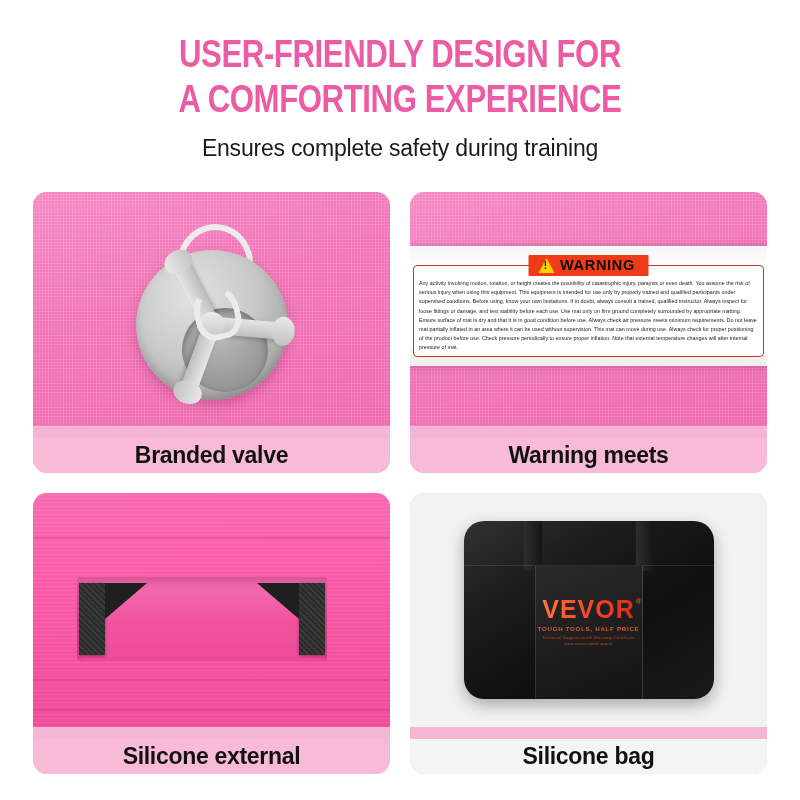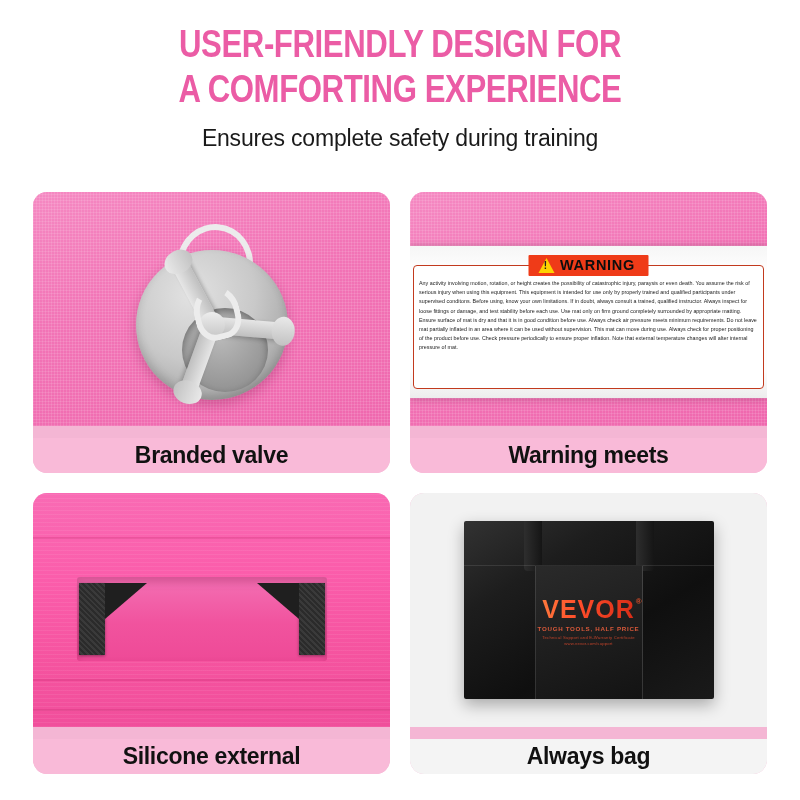--- a/index.html
+++ b/index.html
@@ -9,21 +9,21 @@
     height: 800px;
     background: #ffffff;
     font-family: "Liberation Sans", sans-serif;
     overflow: hidden;
     position: relative;
   }
 
   
   .header {
     width: 800px;
-    padding-top: 22px;
+    padding-top: 32px;
     text-align: center;
   }
   .headline {
     color: #EB5CA5;
     font-family: "Liberation Sans Narrow", "Liberation Sans", sans-serif;
     font-weight: bold;
     font-size: 38px;
     line-height: 1.18;
     letter-spacing: -0.5px;
     transform: scaleX(0.82);
@@ -164,21 +164,21 @@
     margin: -13px 0 0 -13px;
     border-radius: 50%;
     background: linear-gradient(180deg, #ededed, #c6c6c6);
   }
 
   
   .label-band {
     position: absolute;
     left: 0; right: 0;
     top: 54px;
-    height: 152px;
+    height: 120px;
     background: linear-gradient(180deg, #f6f6f6 0%, #ffffff 18%, #fdfdfd 82%, #ededed 100%);
     box-shadow: 0 -2px 5px rgba(0,0,0,0.10), 0 3px 7px rgba(0,0,0,0.10);
   }
   .label-box {
     position: absolute;
     left: 3px; right: 3px;
     top: 19px;
     bottom: 9px;
     border: 1.2px solid #c23a1e;
     border-radius: 4px;
@@ -278,21 +278,21 @@
   .bag-bg {
     position: absolute; inset: 0;
     background: #f2f2f2;
   }
   .bag {
     position: absolute;
     left: 50%; top: 50%;
     transform: translate(-50%, -50%);
     width: 250px; height: 178px;
     background: linear-gradient(148deg, #323232 0%, #1d1d1d 28%, #0f0f0f 62%, #1a1a1a 100%);
-    border-radius: 2px;
+    border-radius: 20px;
     box-shadow: 0 6px 16px rgba(0,0,0,0.30);
     overflow: hidden;
   }
   .bag-pocket {
     position: absolute;
     left: 71px; right: 71px;
     top: 44px; bottom: 0;
     background: linear-gradient(160deg, #2a2a2a, #131313);
     border-left: 1px solid rgba(255,255,255,0.13);
     border-right: 1px solid rgba(255,255,255,0.13);
@@ -436,16 +436,16 @@
           <div class="vevor">
             <span>VEVOR</span>
             <sup>®</sup>
           </div>
           <div class="vevor-tag">TOUGH TOOLS, HALF PRICE</div>
           <div class="vevor-sub">Technical Support and E-Warranty Certificate</div>
           <div class="vevor-sub" style="margin-top:0">www.vevor.com/support</div>
         </div>
       </div>
     </div>
-    <div class="caption light">Always bag</div>
+    <div class="caption light">Silicone bag</div>
   </div>
 
 </div>
 
 </body></html>

